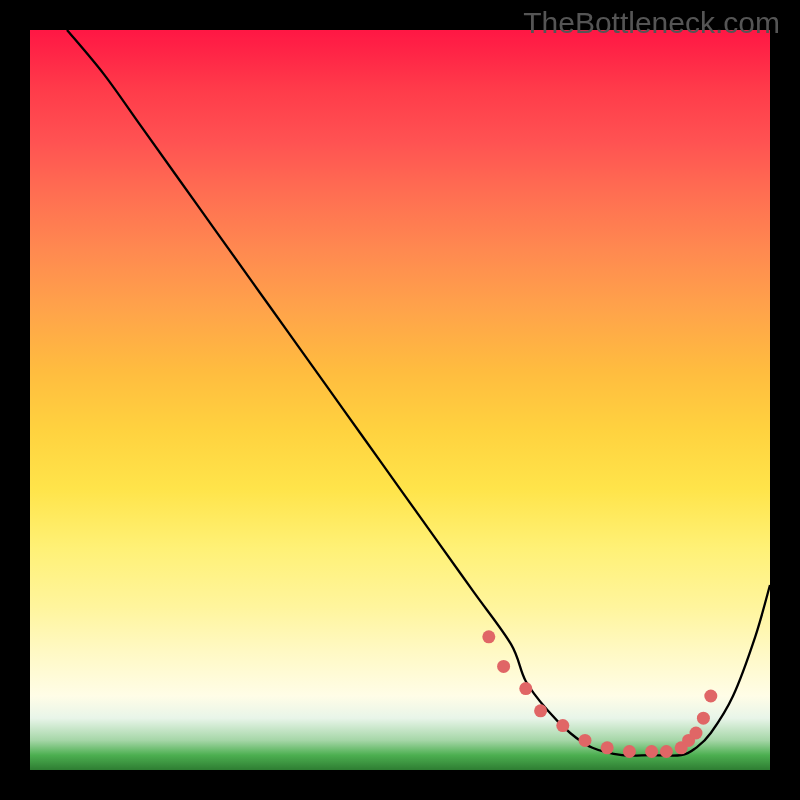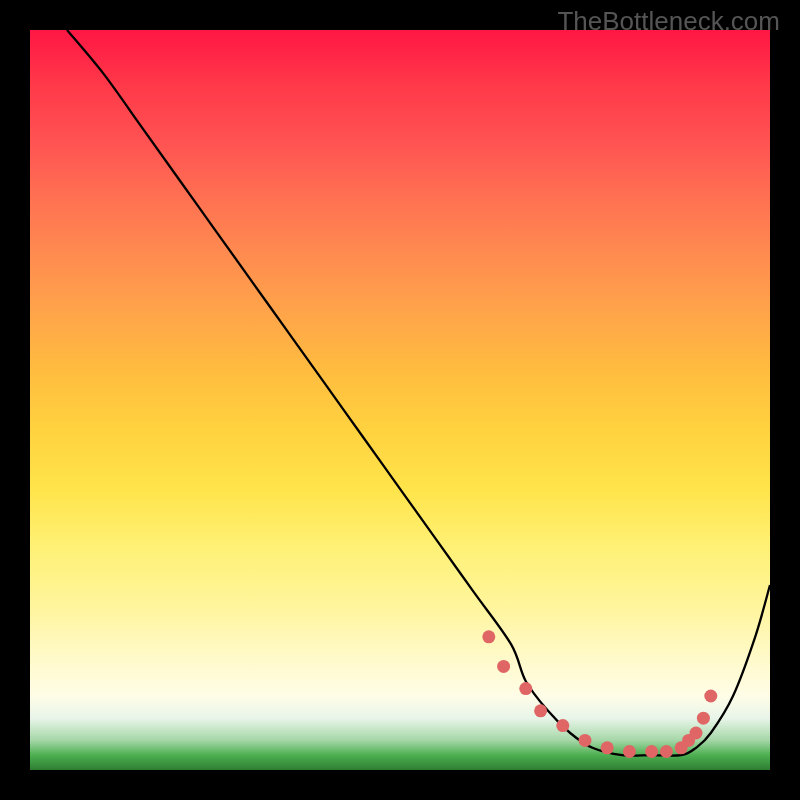--- a/index.html
+++ b/index.html
@@ -9,21 +9,21 @@
     height: 800px;
     background: #000;
     position: relative;
     font-family: Arial, sans-serif;
   }
   .watermark {
     position: absolute;
     top: 6px;
     right: 20px;
     color: #555;
-    font-size: 26px;
+    font-size: 30px;
     font-weight: 500;
     z-index: 10;
   }
   .chart-area {
     position: absolute;
     left: 30px;
     top: 30px;
     width: 740px;
     height: 740px;
     overflow: hidden;

